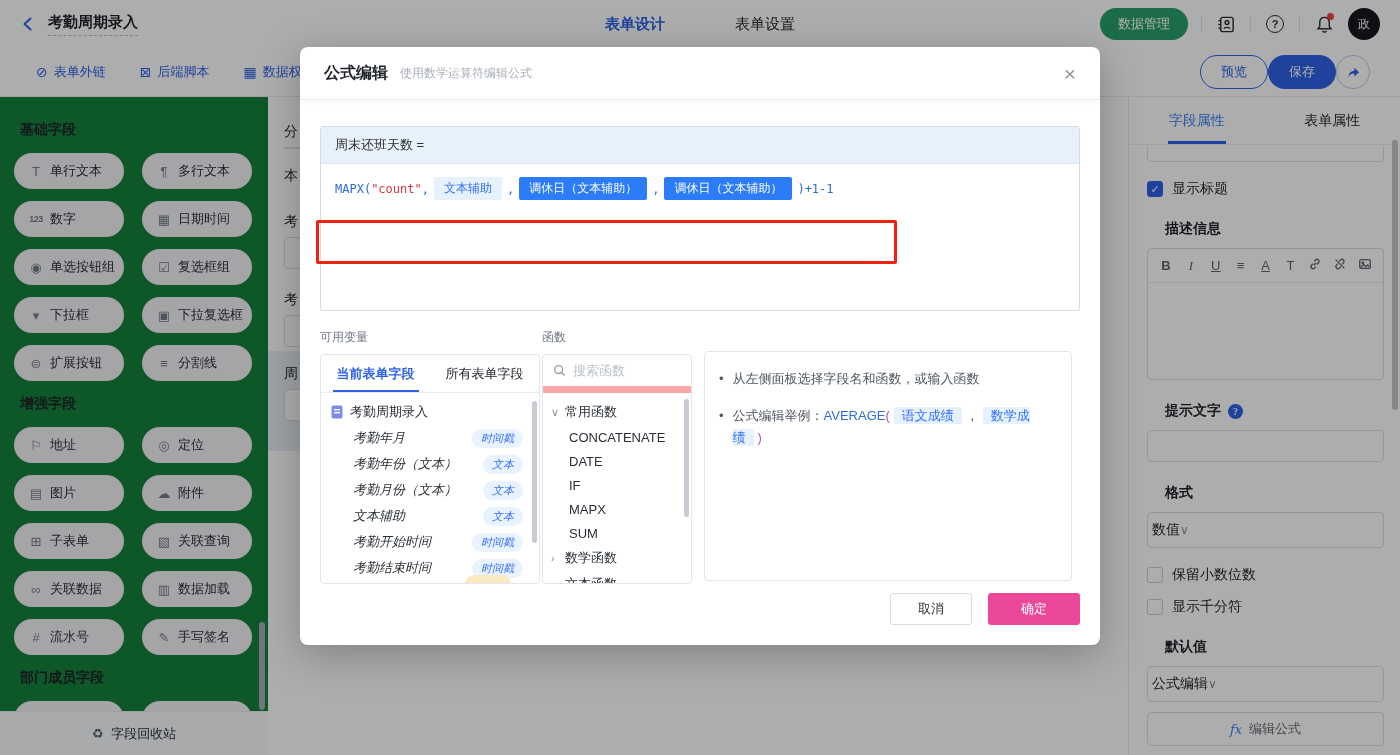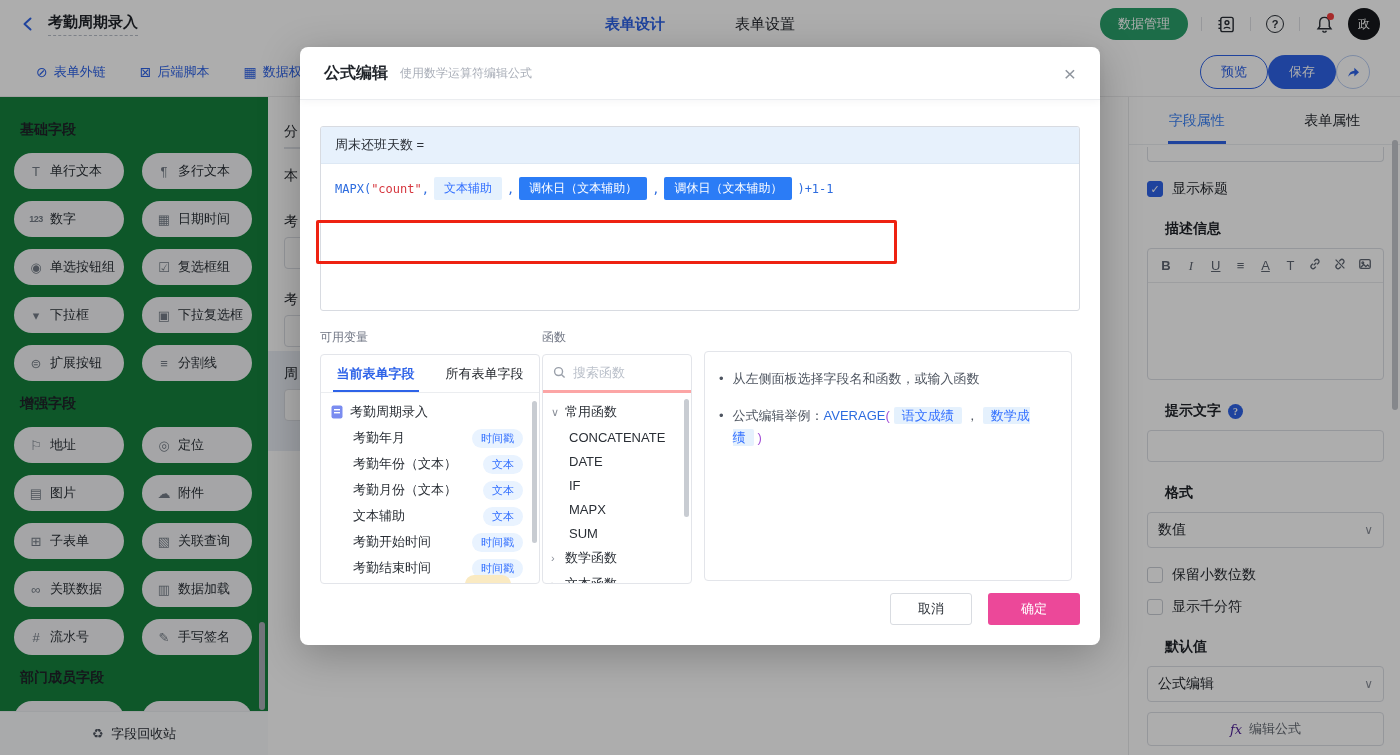--- a/index.html
+++ b/index.html
@@ -65,24 +65,24 @@
   .insp-label { font-size:14px; font-weight:bold; color:#1f2329; margin:22px 0 10px 18px; display:flex; align-items:center;font-family:Liberation Serif, serif; }
   .rich-box { border:1px solid #dcdfe5; border-radius:4px; }
   .rich-toolbar { height:34px; border-bottom:1px solid #e7e9ec; display:flex; align-items:center; justify-content:space-between; padding:0 9px; color:#5f6672; }
   .rich-ic { font-size:13px; width:18px; text-align:center; cursor:pointer; }
   .rich-ic.u { text-decoration:underline; }
   .rich-ic.i { font-style:italic; font-family:"Liberation Serif",serif; }
   .rich-ic.a { text-decoration:underline; }
   .rich-body { height:96px; }
   .help-q { width:15px; height:15px; border-radius:50%; background:#2e63e8; color:#fff; font-size:10px; font-weight:bold; display:flex; align-items:center; justify-content:center; margin-left:7px; }
   .insp-input { height:32px; border:1px solid #dcdfe5; border-radius:4px; }
-  .insp-select { height:36px; border:1px solid #dcdfe5; border-radius:4px; display:flex; align-items:center; justify-content:space-between; padding:0 10px; font-size:14px; color:#1f2329; cursor:pointer; }
+  .insp-select { height:36px; border:1px solid #dcdfe5; border-radius:4px; display:flex; align-items:center; justify-content:flex-start; padding:0 4px; font-size:14px; color:#1f2329; cursor:pointer; }
   .chev { color:#8a8f99; font-size:12px; }
   .fx-btn { height:34px; border:1px solid #dcdfe5; border-radius:4px; background:#fff; width:100%; margin-top:10px; font-size:13px; color:#646a73; display:flex; align-items:center; justify-content:center; cursor:pointer; }
-  .fx-glyph { font-style:italic; font-family:"DejaVu Serif",serif; margin-right:7px; color:#4c1d95; }
+  .fx-glyph { font-style:italic; font-family:"DejaVu Serif",serif; margin-right:7px; color:#3b82f6; }
   .insp-scroll { position:absolute; right:2px; top:43px; width:6px; height:270px; border-radius:3px; background:#c4c7cd; }
 
   
   .overlay { position:absolute; inset:0; background:rgba(0,0,0,0.32); z-index:40; }
 
   
   .modal { position:absolute; left:300px; top:47px; width:800px; height:598px; background:#fff; border-radius:8px; box-shadow:0 10px 40px rgba(0,0,0,0.25); z-index:50; }
   .modal-header { height:53px; display:flex; align-items:center; padding:0 24px; border-bottom:1px solid #ebedf0; box-shadow:0 2px 8px rgba(31,35,41,0.04); }
   .modal-title { font-size:16px; font-weight:bold; color:#1f2329; }
   .modal-sub { font-size:12px; color:#a9aeb8; margin-left:12px; }
@@ -106,27 +106,27 @@
   .col-fns { width:150px; margin-right:12px; }
   .col-help { width:368px; }
 
   .var-tabs { height:38px; display:flex; border-bottom:1px solid #ebedf0; }
   .var-tab { flex:1; display:flex; align-items:center; justify-content:center; font-size:13px; color:#1f2329; cursor:pointer; }
   .var-tab.active { color:#2e63e8; font-weight:bold; position:relative; }
   .var-tab.active::after { content:""; position:absolute; bottom:0; left:50%; transform:translateX(-50%); width:86px; height:2px; background:#2e63e8; }
   .tree-row { height:26px; display:flex; align-items:center; padding:0 12px; font-size:13px; color:#2a2f36; cursor:pointer; }
   .tree-root { padding-left:10px; margin-top:6px; }
   .tree-root .doc { margin-right:7px; display:flex; }
-  .tree-field { padding-left:32px; }
+  .tree-field { padding-left:32px;font-style:italic; }
   .tree-field .fname { flex:1; white-space:nowrap; overflow:hidden; }
   .badge { font-size:11px; padding:2px 9px; border-radius:10px; background:#e9f3ff; color:#3370ff; margin-right:4px; white-space:nowrap; }
   .badge-partial { position:absolute; bottom:-12px; right:28px; width:46px; height:18px; border-radius:10px; background:#faeac2; }
   .panel-scroll { position:absolute; right:2px; width:5px; border-radius:3px; background:#c8ccd2; }
 
-  .fn-search { height:38px; border-bottom:3px solid #fca5a5; display:flex; align-items:center; padding:0 10px; }
+  .fn-search { height:38px; border-bottom:7px solid #fca5a5; display:flex; align-items:center; padding:0 10px; }
   .fn-search .ph { font-size:13px; color:#b9bfc9; margin-left:7px; }
   .fn-group { height:26px; display:flex; align-items:center; padding:0 8px; font-size:13px; color:#2a2f36; cursor:pointer; }
   .fn-group .tw { color:#8a8f99; font-size:11px; width:14px; display:inline-block; }
   .fn-item { height:24px; display:flex; align-items:center; padding-left:26px; font-size:13px; color:#2a2f36; cursor:pointer; }
   .fn-list { padding-top:6px; }
 
   .help-panel { padding:16px 14px; }
   .help-row { display:flex; font-size:13px; color:#4e5560; margin-bottom:15px; line-height:22px; align-items:flex-start; }
   .bullet { margin-right:9px; color:#4e5560; }
   .h-fn { color:#2d6cdf; }

